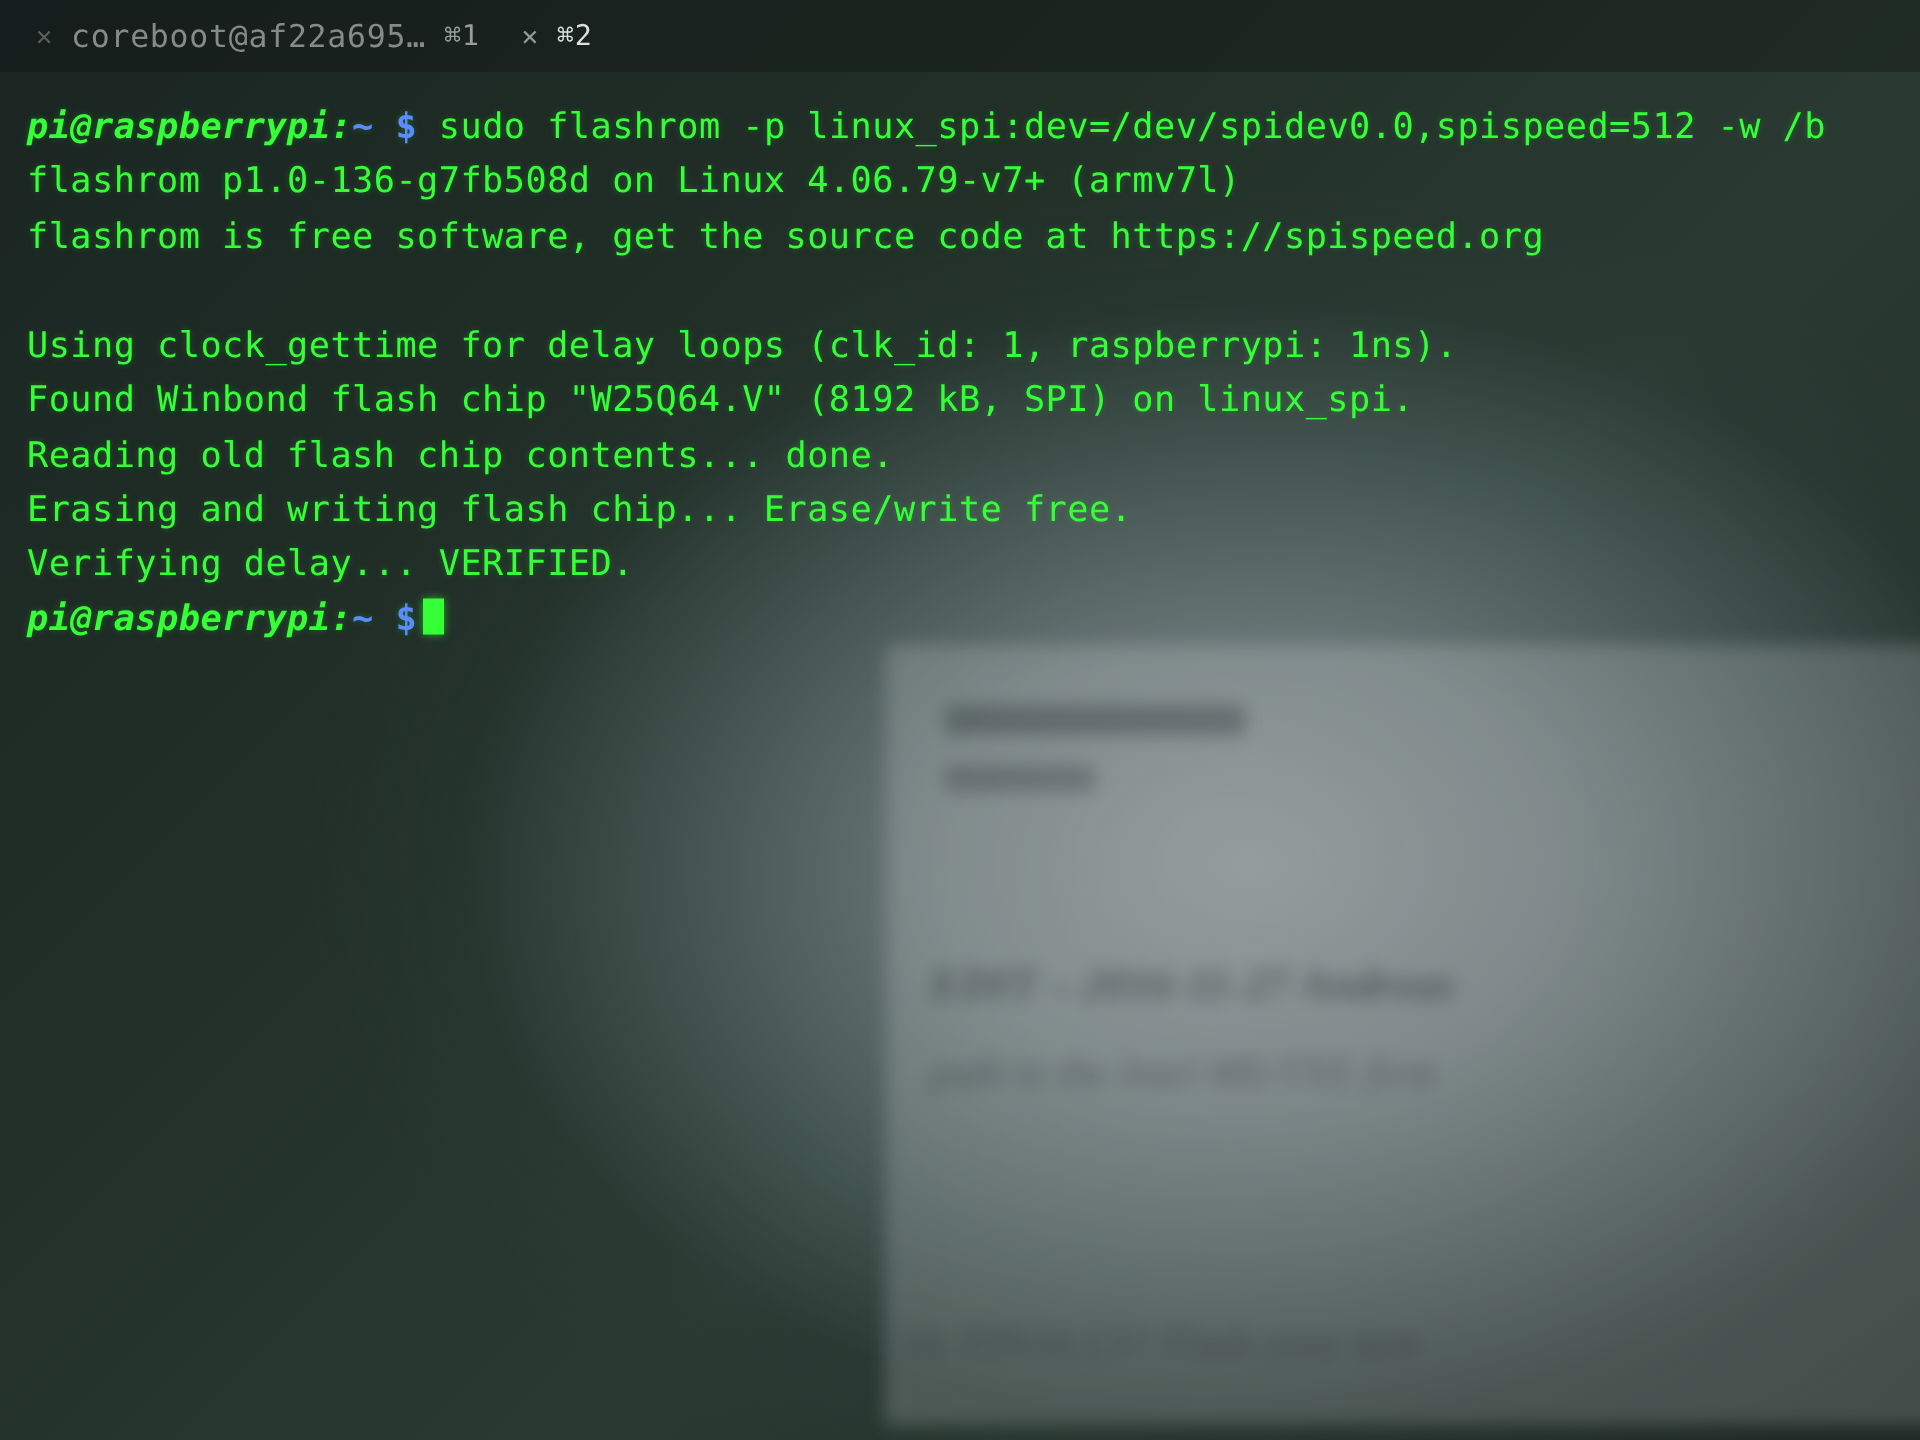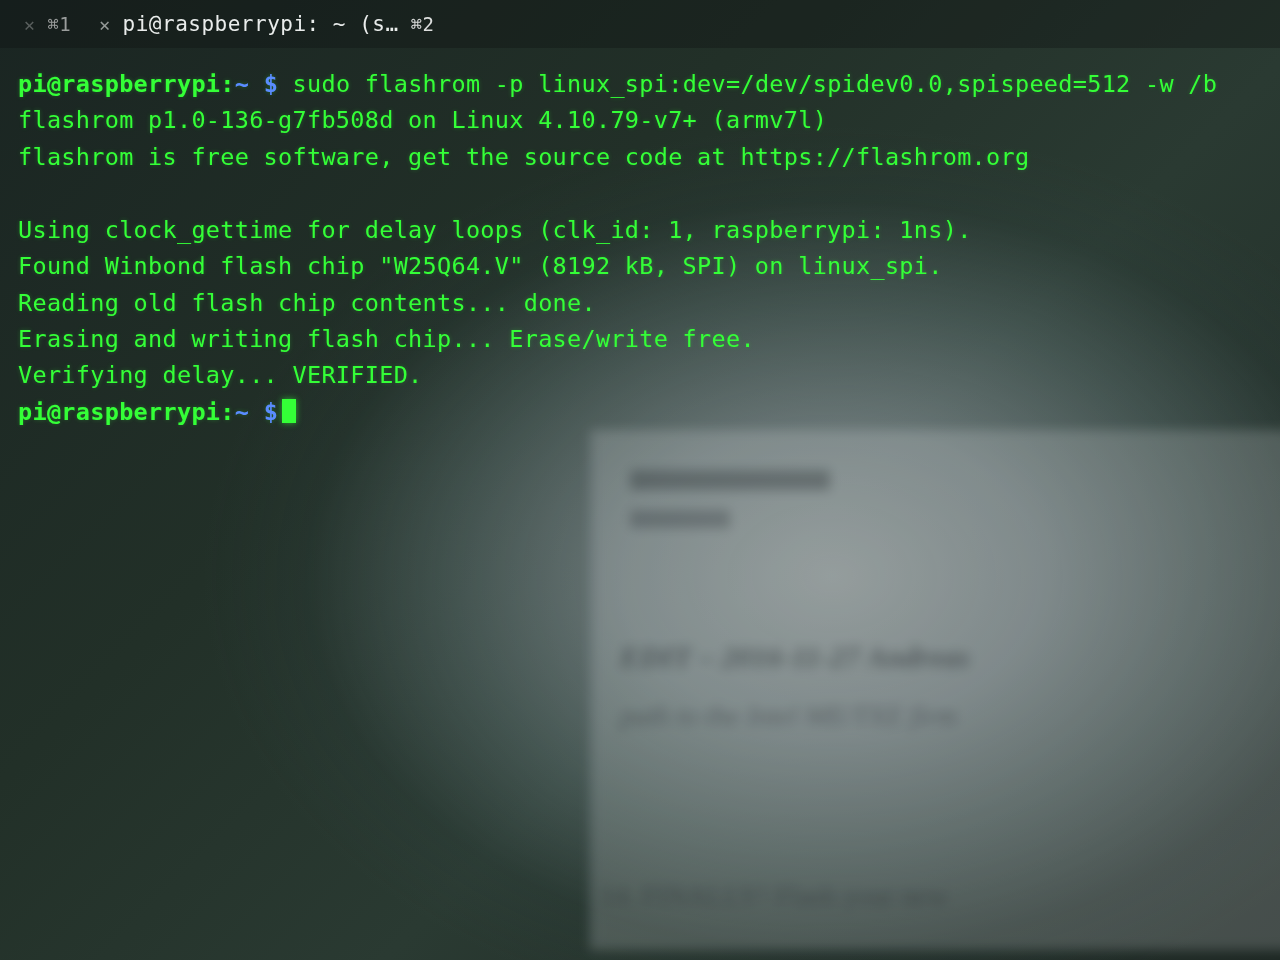--- a/index.html
+++ b/index.html
@@ -17,21 +17,21 @@
   .tab{display:flex;align-items:center;gap:12px;padding:4px 14px;
        color:#868a89;font-size:21px;letter-spacing:.5px;white-space:nowrap;}
   .tab.active{color:#e9eceb;}
   .tab .x{opacity:.6;font-size:18px;}
   .kbd{color:#9a9d9c;font-size:19px;}
   .kbd.active{color:#dcdedd;}
   
   .term{padding:18px 0 0 18px;font-size:23.5px;line-height:1.55;
         color:#34ff37;white-space:pre;letter-spacing:.3px;
         text-shadow:0 0 4px rgba(52,255,55,.25);}
-  .host{color:#34ff37;font-weight:bold;}
+  .host{color:#34ff37;font-weight:bold;font-style:italic;}
   .tilde{color:#5a8cff;font-weight:bold;}
   .dollar{color:#5a8cff;font-weight:bold;}
   .cmd{color:#34ff37;}
   .out{color:#34ff37;}
   .cursor{display:inline-block;width:14px;height:24px;background:#34ff37;
           vertical-align:-3px;margin-left:4px;
           box-shadow:0 0 6px rgba(52,255,55,.6);}
   
   .ghost{position:absolute;left:420px;top:430px;right:-40px;bottom:-40px;
          pointer-events:none;filter:blur(6px);opacity:.55;
@@ -57,32 +57,32 @@
   <div class="l1"></div>
   <div class="l2"></div>
   <div class="t1">EDIT – 2016-11-27 Andreas</div>
   <div class="t2">path to the Intel ME/TXE firm</div>
   <div class="t3">14. FINALLY! Flash your new</div>
 </div>
 
 <div class="tabbar">
   <div class="tab">
     <span class="x">✕</span>
+    <span>coreboot@af22a695…</span>
     <span class="kbd">⌘1</span>
   </div>
   <div class="tab active">
     <span class="x">✕</span>
-    <span>pi@raspberrypi: ~ (s…</span>
     <span class="kbd active">⌘2</span>
   </div>
 </div>
 
 <div class="term"><span class="host">pi@raspberrypi</span><span class="host">:</span><span class="tilde">~</span> <span class="dollar">$</span> <span class="cmd">sudo flashrom -p linux_spi:dev=/dev/spidev0.0,spispeed=512 -w /b</span>
-<span class="out">flashrom p1.0-136-g7fb508d on Linux 4.10.79-v7+ (armv7l)</span>
-<span class="out">flashrom is free software, get the source code at https://flashrom.org</span>
+<span class="out">flashrom p1.0-136-g7fb508d on Linux 4.06.79-v7+ (armv7l)</span>
+<span class="out">flashrom is free software, get the source code at https://spispeed.org</span>
 <span class="out"></span>
 <span class="out">Using clock_gettime for delay loops (clk_id: 1, raspberrypi: 1ns).</span>
 <span class="out">Found Winbond flash chip "W25Q64.V" (8192 kB, SPI) on linux_spi.</span>
 <span class="out">Reading old flash chip contents... done.</span>
 <span class="out">Erasing and writing flash chip... Erase/write free.</span>
 <span class="out">Verifying delay... VERIFIED.</span>
 <span class="host">pi@raspberrypi</span><span class="host">:</span><span class="tilde">~</span> <span class="dollar">$</span><span class="cursor"></span>
 </div>
 
 </body></html>

